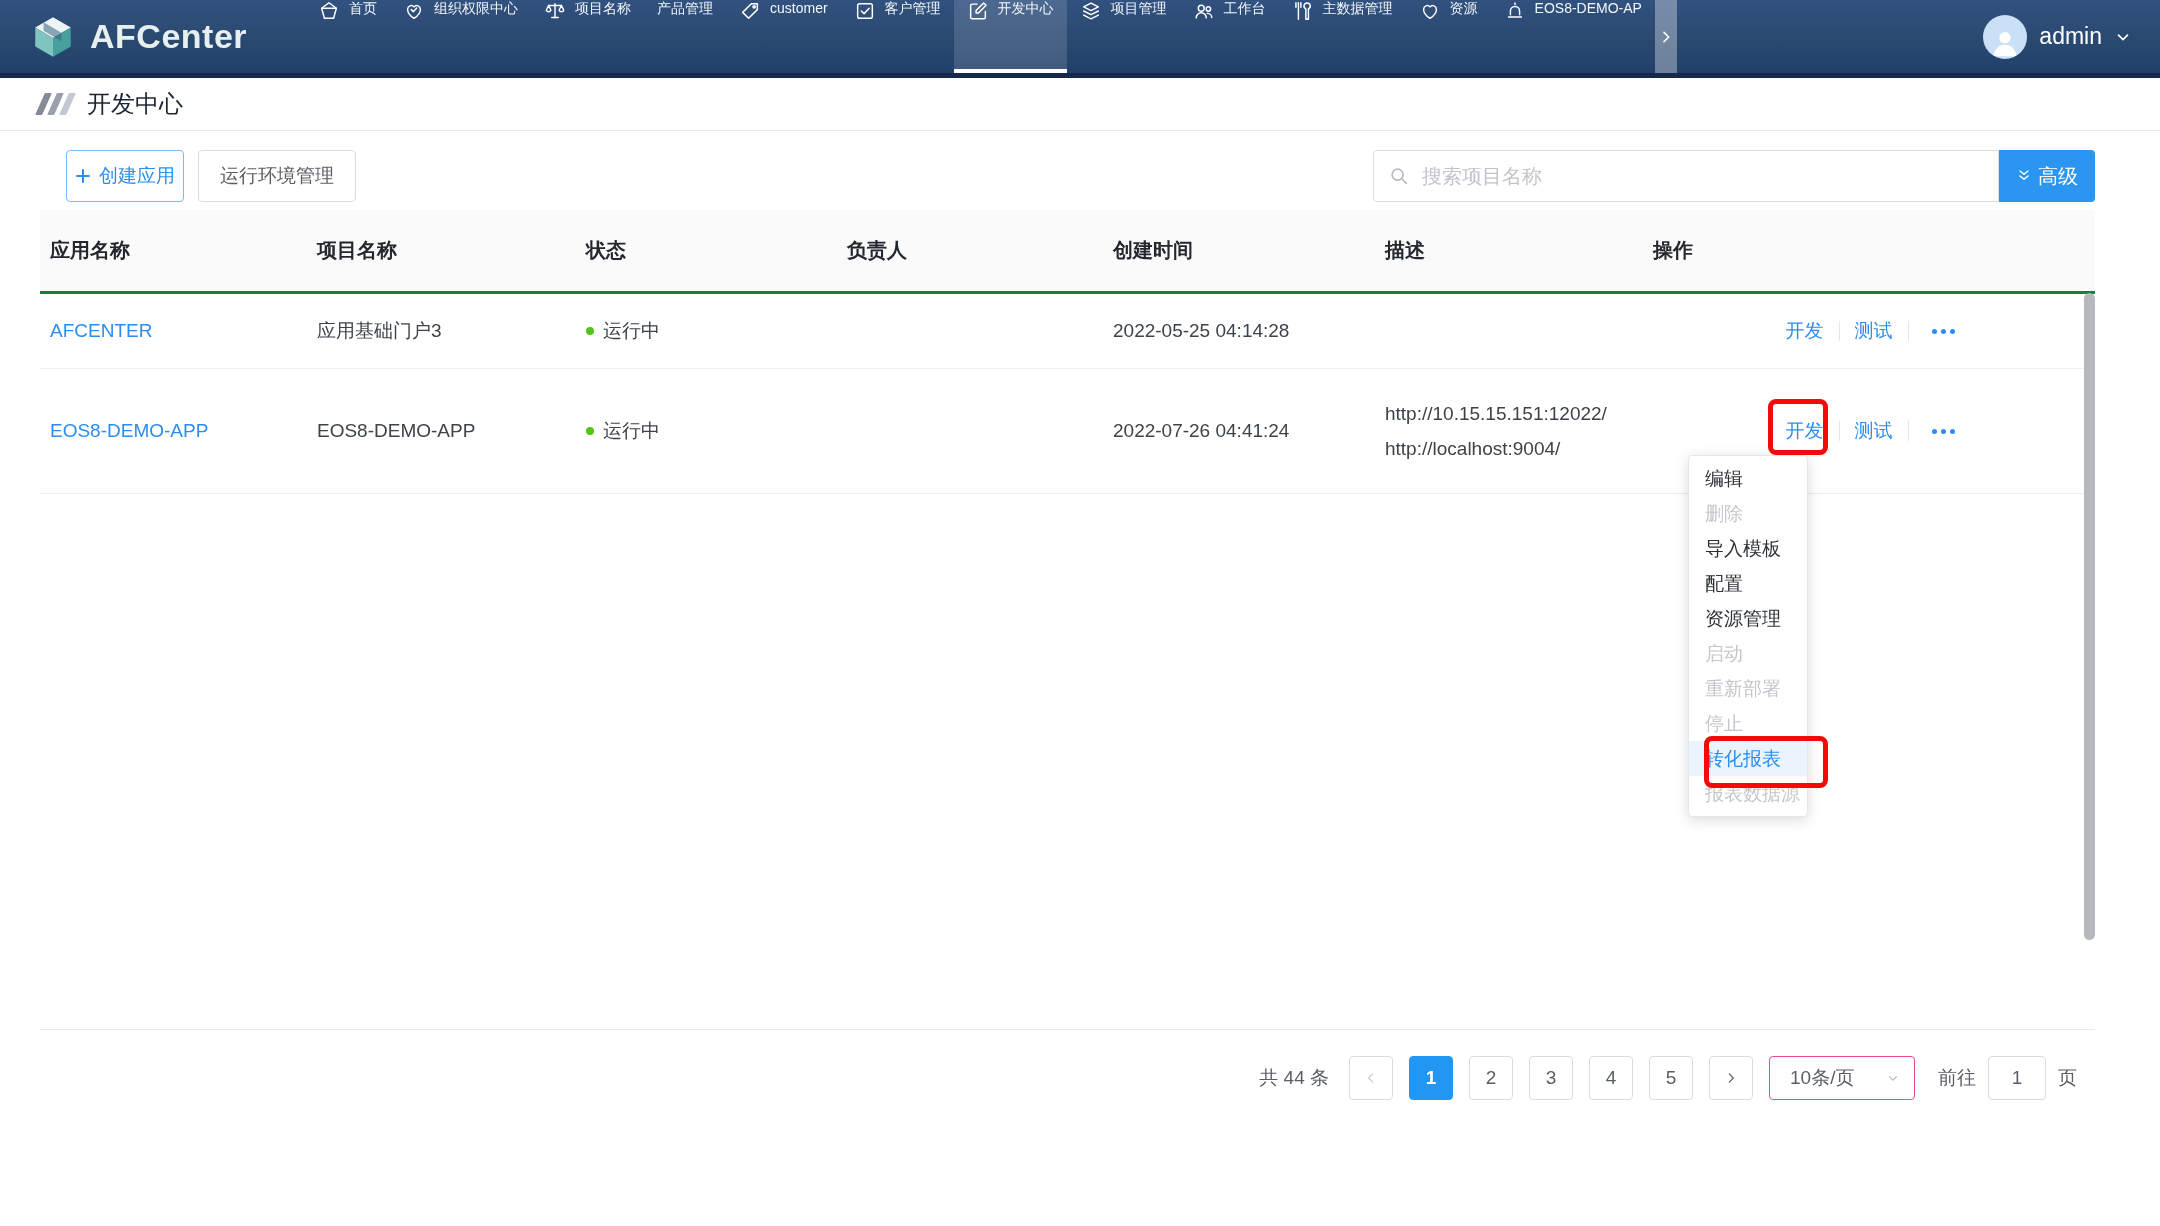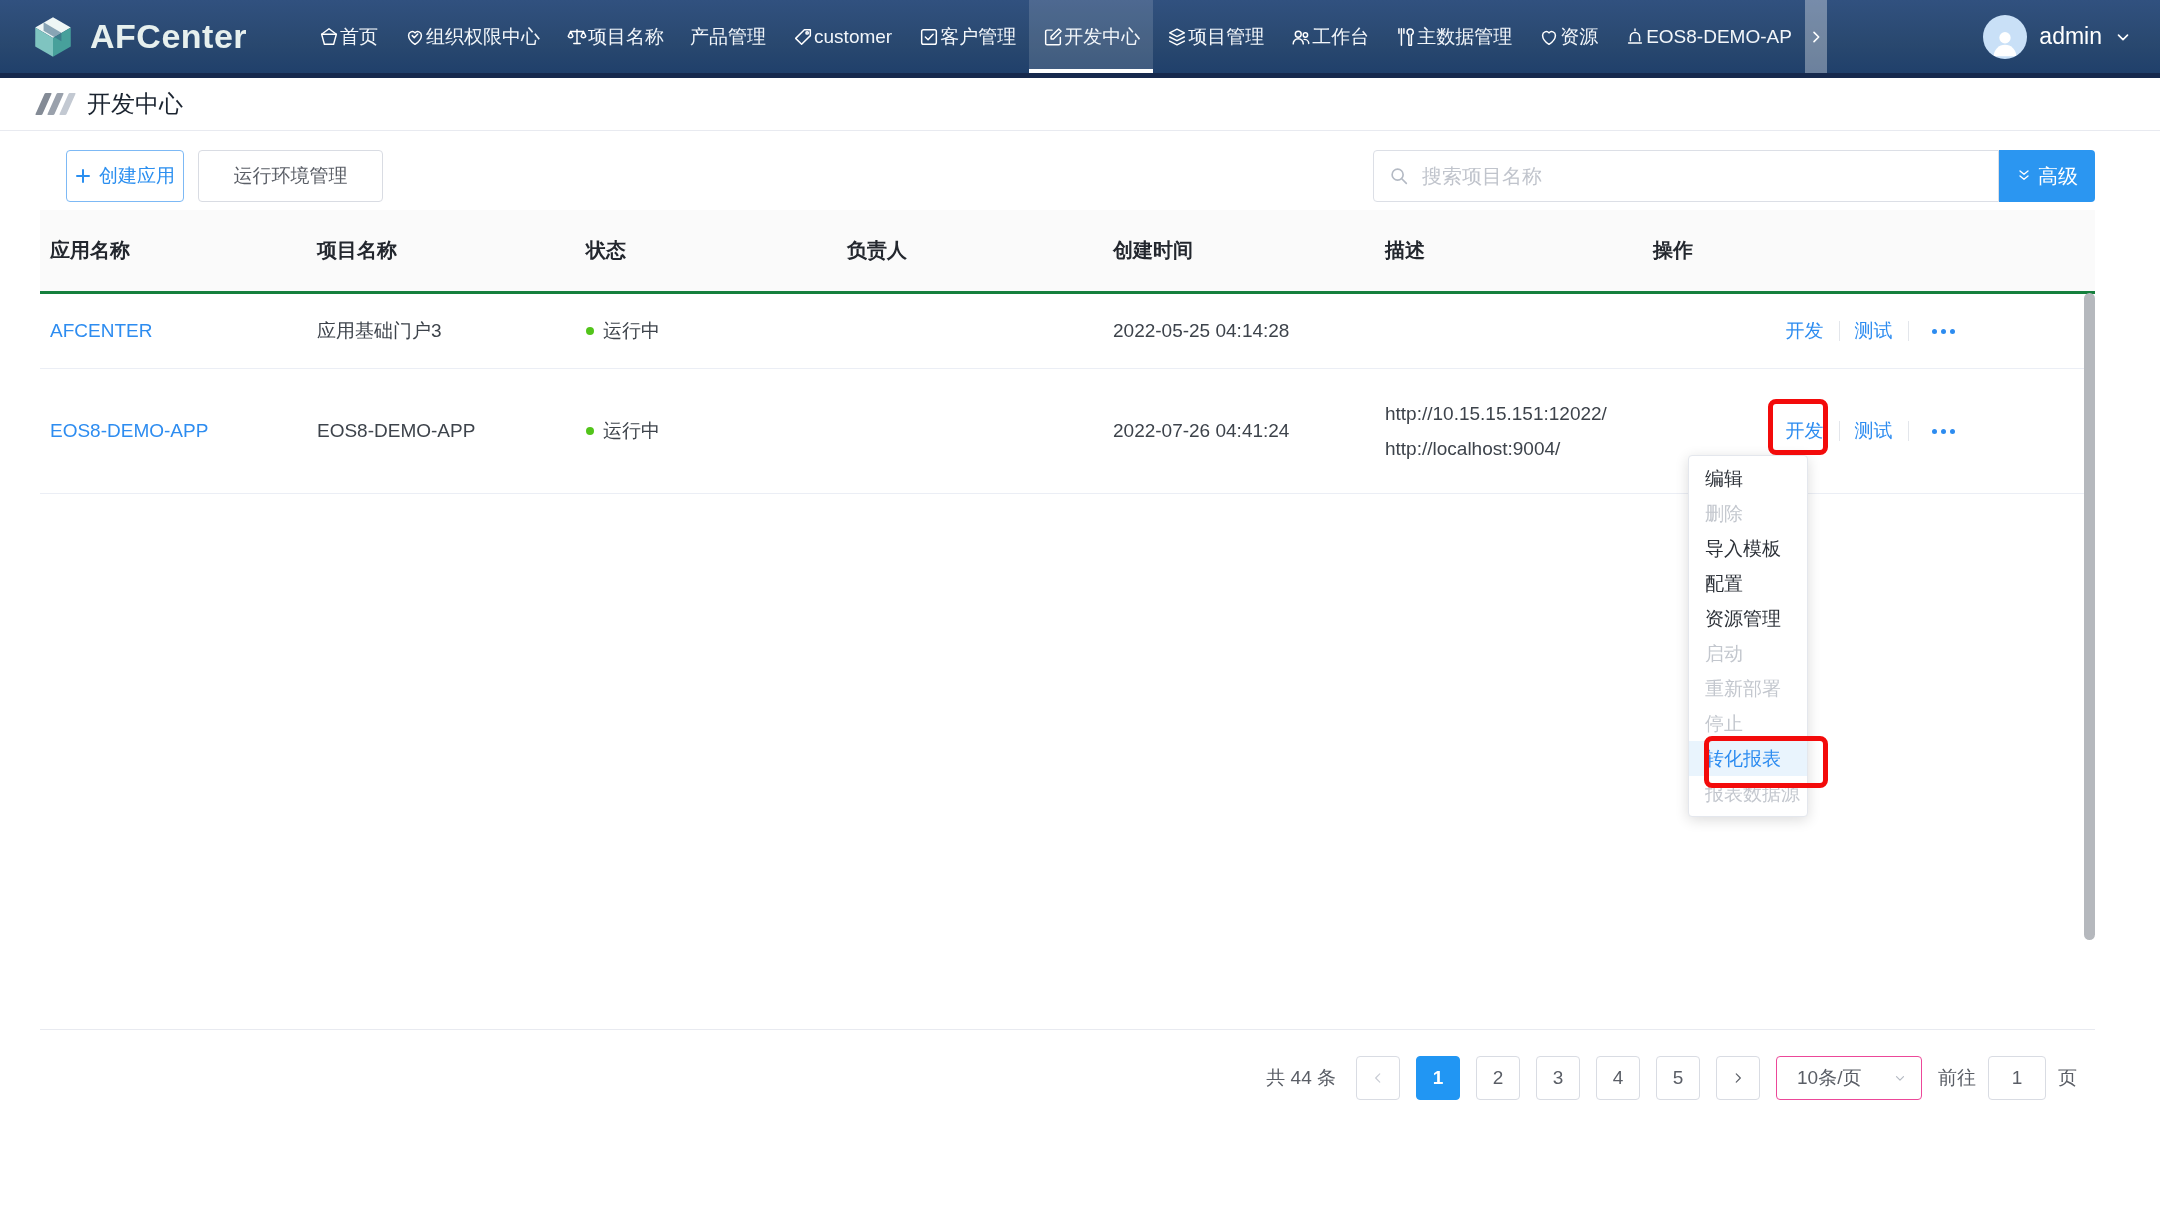--- a/index.html
+++ b/index.html
@@ -7,22 +7,22 @@
        font-family:"Liberation Sans","DejaVu Sans",sans-serif;color:#41464d;text-decoration:underline;}
 
   
   .navbar{position:absolute;top:0;left:0;width:2160px;height:73px;
           background:linear-gradient(180deg,#31517f 0%,#29486f 60%,#20406b 100%);
           border-bottom:5px solid #16294d;box-sizing:content-box;
           display:flex;align-items:stretch;}
   .brand{display:flex;align-items:center;gap:14px;padding-left:30px;flex:0 0 auto;}
   .brand-text{color:#e7f0ee;font-size:34px;font-weight:700;letter-spacing:.5px;}
   .nav-items{display:flex;align-items:stretch;margin-left:58px;flex:0 0 auto;}
-  .nav-item{position:relative;display:flex;align-items:center;padding:0 13px;
-            color:#f2f6fa;font-size:19px;cursor:pointer;white-space:nowrap;}
+  .nav-item{position:relative;display:flex;align-items:flex-start;gap:9px;padding:0 13px;
+            color:#f2f6fa;font-size:14px;cursor:pointer;white-space:nowrap;}
   .nav-item.active{background:rgba(255,255,255,.14);}
   .tab-underline{position:absolute;left:0;right:0;bottom:0;height:4px;background:#fff;}
   .nico{width:22px;height:22px;stroke:#fff;fill:none;stroke-width:1.6;stroke-linecap:round;stroke-linejoin:round;flex:0 0 auto;}
   .nav-scroll-strip{width:22px;background:rgba(255,255,255,.34);display:flex;align-items:center;justify-content:center;cursor:pointer;}
   .user-area{margin-left:auto;display:flex;align-items:center;gap:12px;padding-right:28px;cursor:pointer;}
   .avatar{width:44px;height:44px;border-radius:50%;background:#c9e0f7;display:flex;align-items:flex-end;justify-content:center;overflow:hidden;}
   .user-name{color:#fff;font-size:23px;}
 
   
   .breadcrumb-bar{position:absolute;top:78px;left:0;width:2160px;height:53px;background:#fff;
@@ -31,21 +31,21 @@
   .slashes i{display:block;width:7px;height:22px;transform:skewX(-24deg);border-radius:1px;}
   .slashes i:nth-child(1){background:#848b96;}
   .slashes i:nth-child(2){background:#9aa1ac;}
   .slashes i:nth-child(3){background:#c3c9d2;}
   .page-title{font-size:24px;color:#1b2430;font-weight:500;}
 
   
   .toolbar-row{position:absolute;top:150px;left:40px;right:65px;height:52px;display:flex;align-items:center;}
   .btn{height:52px;box-sizing:border-box;border-radius:4px;font-size:19px;display:inline-flex;align-items:center;justify-content:center;cursor:pointer;background:#fff;}
   .btn-create{margin-left:26px;width:118px;border:1px solid #7db9f5;color:#2b8ff0;gap:8px;}
-  .btn-env{margin-left:14px;width:185px;border:1px solid #d9dce3;color:#5a5e66;}
+  .btn-env{margin-left:14px;width:158px;border:1px solid #d9dce3;color:#5a5e66;}
   .plus-icon{width:16px;height:16px;stroke:#2b8ff0;stroke-width:2;fill:none;stroke-linecap:round;}
   .search-group{margin-left:auto;display:flex;height:52px;width:722px;}
   .search-box{flex:1;display:flex;align-items:center;border:1px solid #dcdfe6;border-radius:4px 0 0 4px;background:#fff;padding:0 14px;gap:10px;box-sizing:border-box;}
   .search-box input{border:none;outline:none;flex:1;font-size:20px;color:#333;background:transparent;font-family:inherit;}
   .search-box input::placeholder{color:#c0c4cc;}
   .mag-icon{width:22px;height:22px;stroke:#b4bac4;fill:none;stroke-width:1.8;stroke-linecap:round;}
   .btn-advanced{width:96px;border-radius:0 4px 4px 0;background:#2b96f1;color:#fff;font-size:20px;display:flex;align-items:center;justify-content:center;gap:6px;cursor:pointer;}
   .dchev-icon{width:16px;height:16px;stroke:#fff;fill:none;stroke-width:2;stroke-linecap:round;stroke-linejoin:round;}
 
   
@@ -86,21 +86,21 @@
   .pagination{position:absolute;top:1055px;right:83px;height:46px;display:flex;align-items:center;gap:16px;font-size:19px;color:#5a5e66;}
   .pg-total{margin-right:4px;}
   .pg-btn{width:44px;height:44px;box-sizing:border-box;border:1px solid #d9dce3;border-radius:4px;background:#fff;
           display:flex;align-items:center;justify-content:center;cursor:pointer;color:#5a5e66;font-size:19px;}
   .pg-btn.active{background:#2196f3;border-color:#2196f3;color:#fff;font-weight:700;}
   .pg-btn.disabled{color:#c8ccd4;cursor:not-allowed;}
   .pg-chev{width:14px;height:14px;fill:none;stroke-width:2;stroke-linecap:round;stroke-linejoin:round;}
   .pg-size{width:146px;height:44px;box-sizing:border-box;border:1px solid #ec4899;border-radius:4px;background:#fff;
            display:flex;align-items:center;justify-content:space-between;padding:0 14px 0 20px;cursor:pointer;}
   .pg-size .sel-caret{width:14px;height:14px;stroke:#b4b9c2;fill:none;stroke-width:2;stroke-linecap:round;stroke-linejoin:round;}
-  .pg-goto{display:flex;align-items:center;gap:12px;}
+  .pg-goto{display:flex;align-items:center;gap:12px;margin-left:7px;}
   .pg-input{width:58px;height:44px;box-sizing:border-box;border:1px solid #d9dce3;border-radius:4px;text-align:center;
             font-size:19px;color:#5a5e66;outline:none;font-family:inherit;}
 </style>
 </head>
 <body>
 
 <div class="app">
 
   <header class="navbar">
     <div class="brand">

